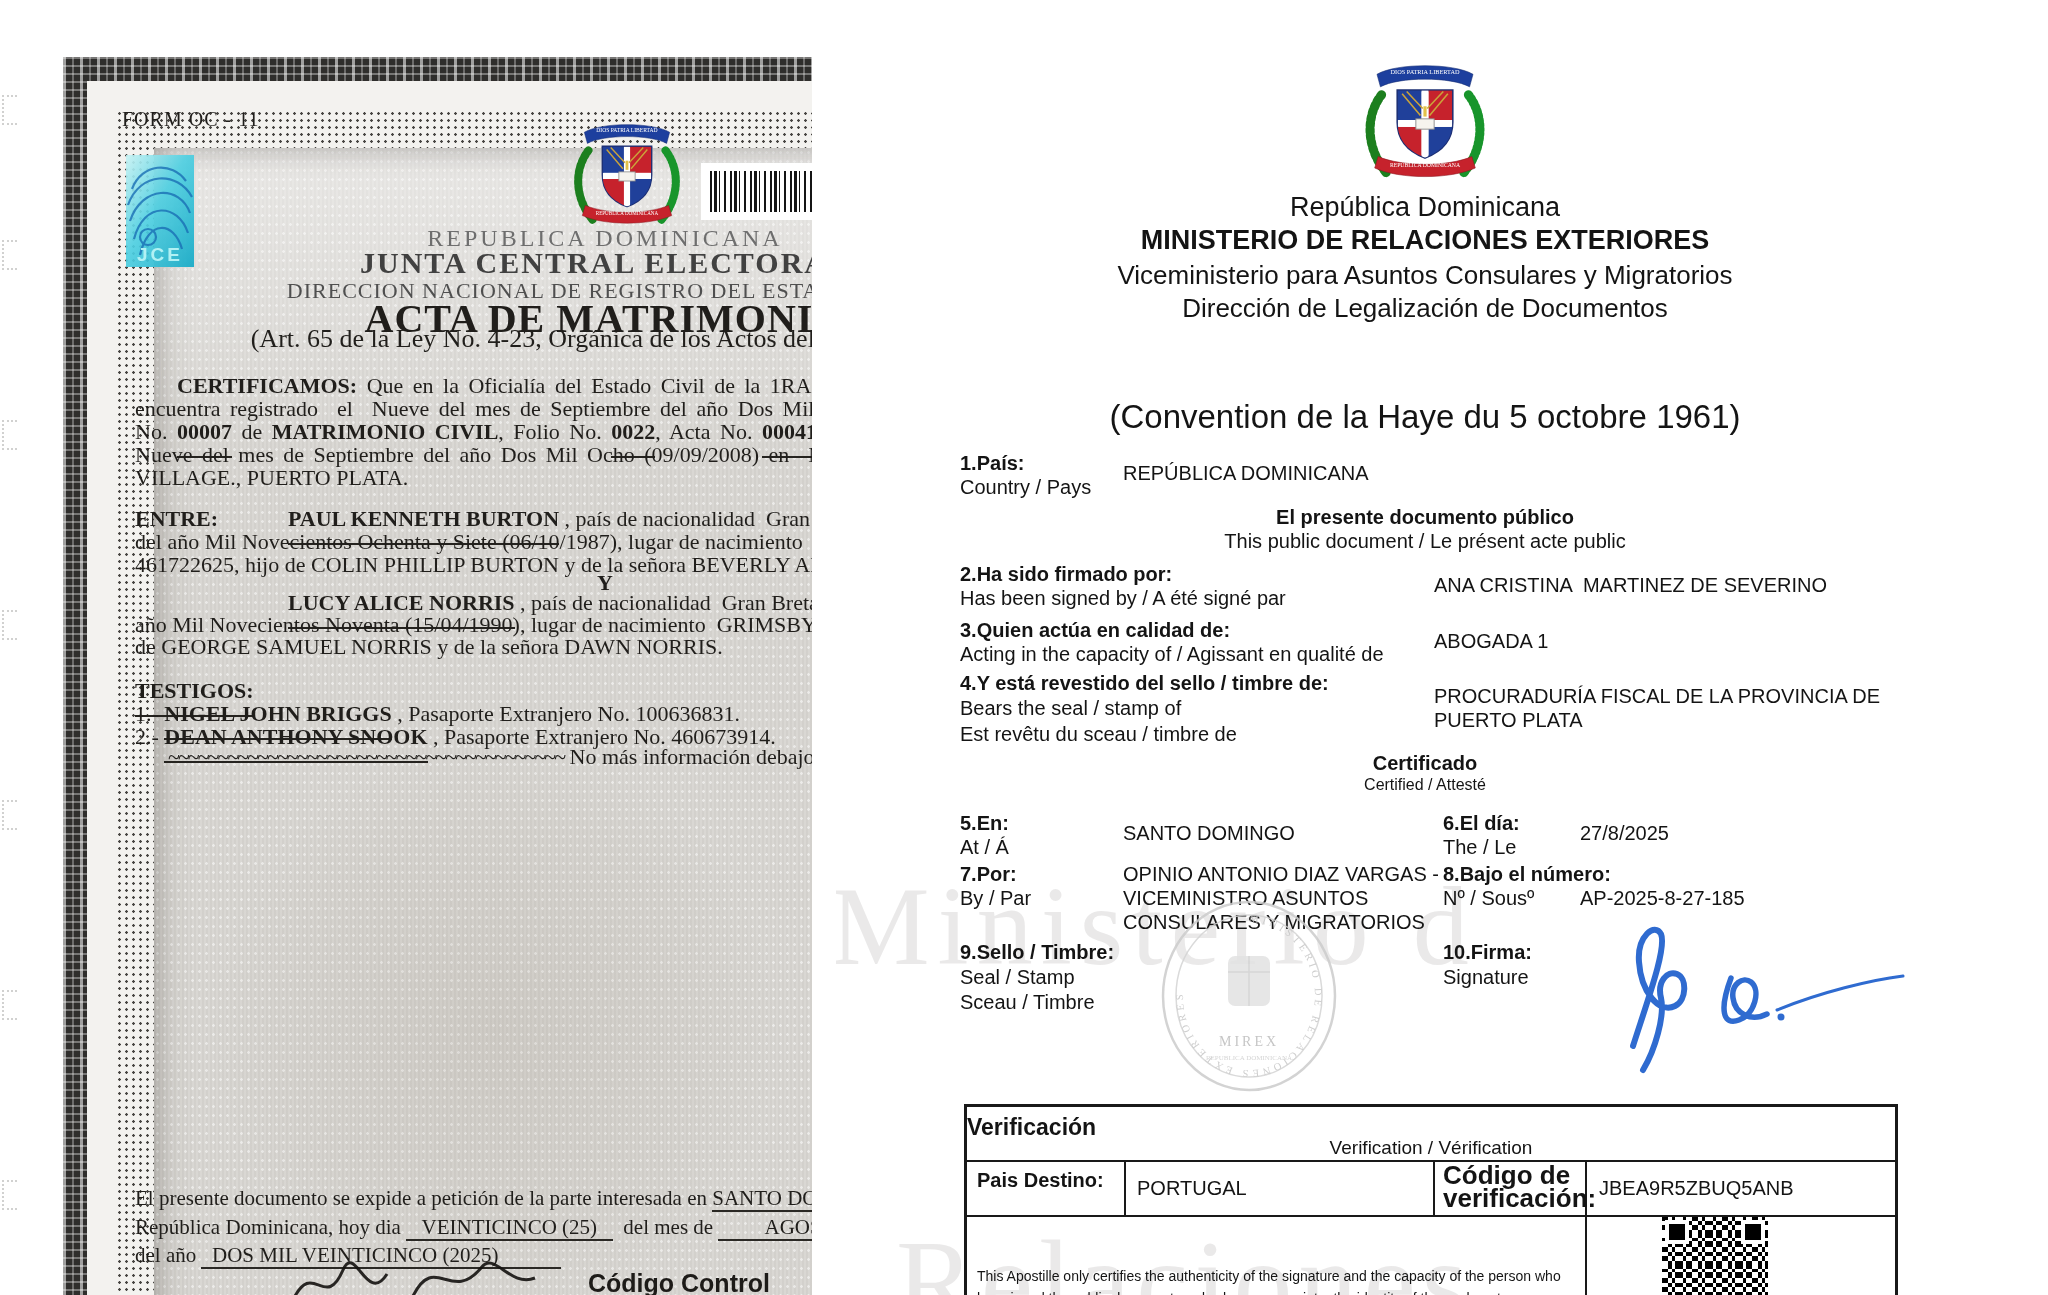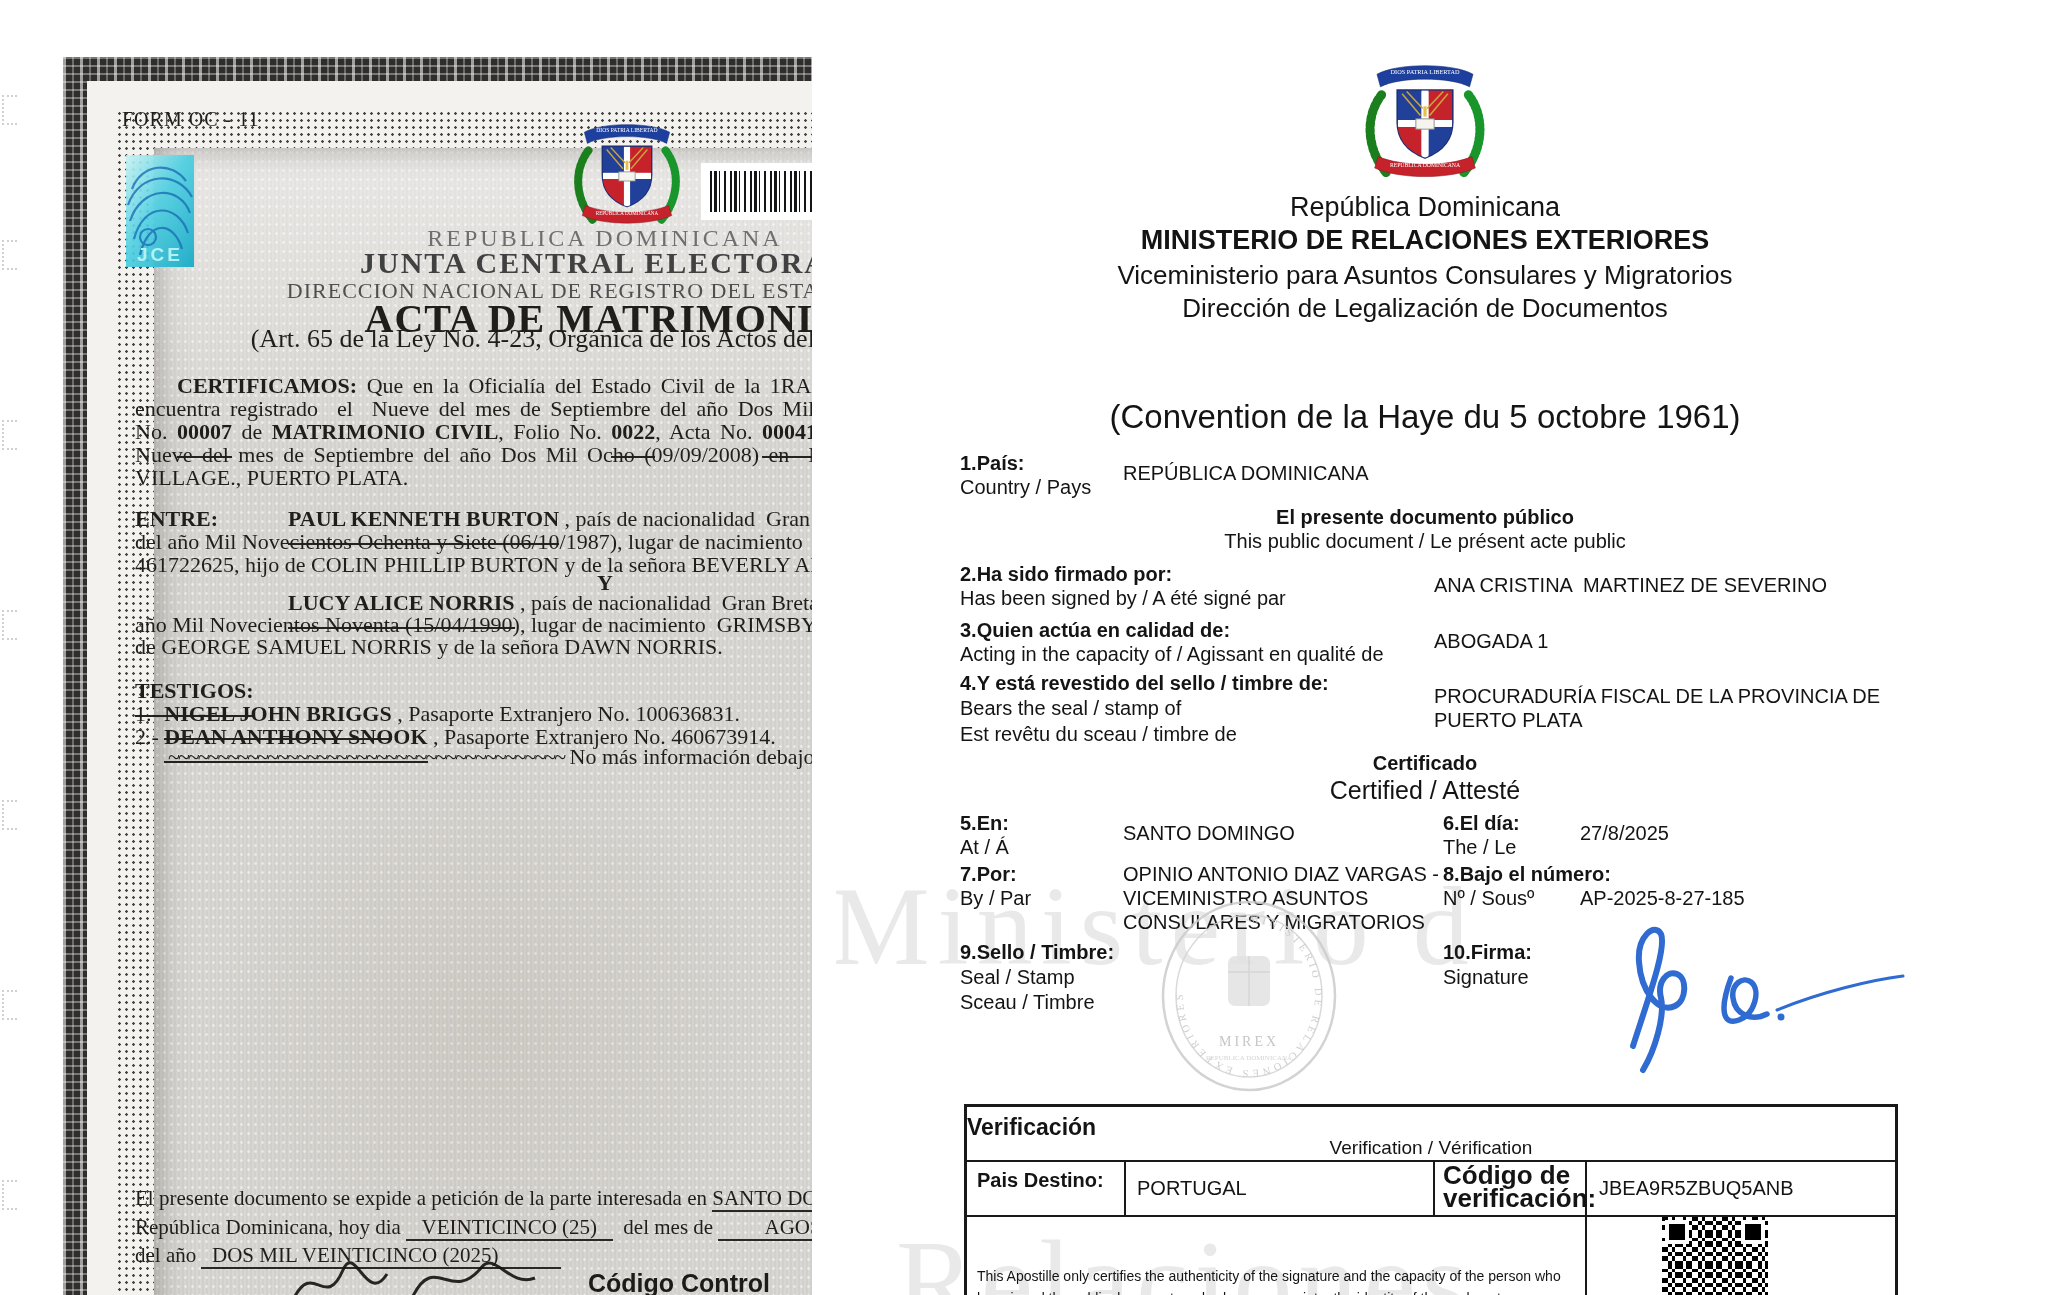--- a/index.html
+++ b/index.html
@@ -211,21 +211,21 @@
   <div class="rt lab" style="left:124px;top:619px">3.Quien actúa en calidad de:</div>
   <div class="rt sub" style="left:124px;top:643px">Acting in the capacity of / Agissant en qualité de</div>
   <div class="rt val" style="left:598px;top:630px">ABOGADA 1</div>
 
   <div class="rt lab" style="left:124px;top:672px">4.Y está revestido del sello / timbre de:</div>
   <div class="rt sub" style="left:124px;top:697px">Bears the seal / stamp of</div>
   <div class="rt sub" style="left:124px;top:723px">Est revêtu du sceau / timbre de</div>
   <div class="rt val" style="left:598px;top:684px;width:452px;white-space:normal;line-height:24px">PROCURADURÍA FISCAL DE LA PROVINCIA DE PUERTO PLATA</div>
 
   <div class="rt rc" style="top:752px;font-size:20px;font-weight:bold">Certificado</div>
-  <div class="rt rc" style="top:776px;font-size:25px">Certified / Attesté</div>
+  <div class="rt rc" style="top:776px;font-size:16px">Certified / Attesté</div>
 
   <div class="rt lab" style="left:124px;top:812px">5.En:</div>
   <div class="rt sub" style="left:124px;top:836px">At / Á</div>
   <div class="rt val" style="left:287px;top:822px">SANTO DOMINGO</div>
   <div class="rt lab" style="left:607px;top:812px">6.El día:</div>
   <div class="rt sub" style="left:607px;top:836px">The / Le</div>
   <div class="rt val" style="left:744px;top:822px">27/8/2025</div>
 
   <div class="rt lab" style="left:124px;top:863px">7.Por:</div>
   <div class="rt sub" style="left:124px;top:887px">By / Par</div>

